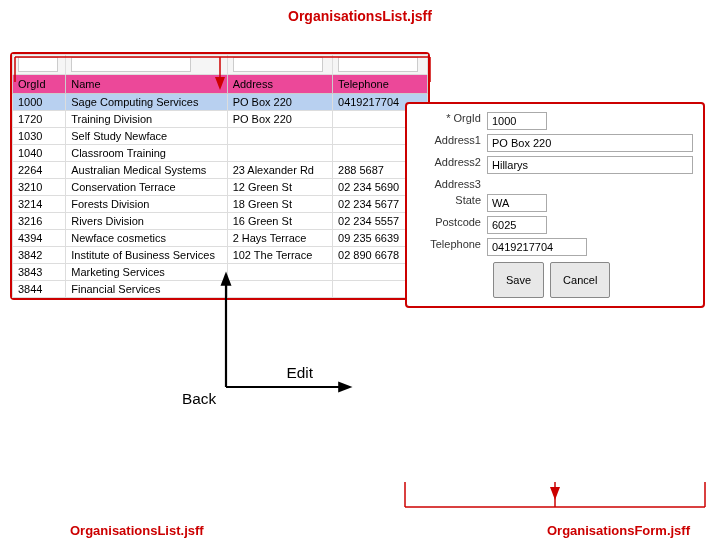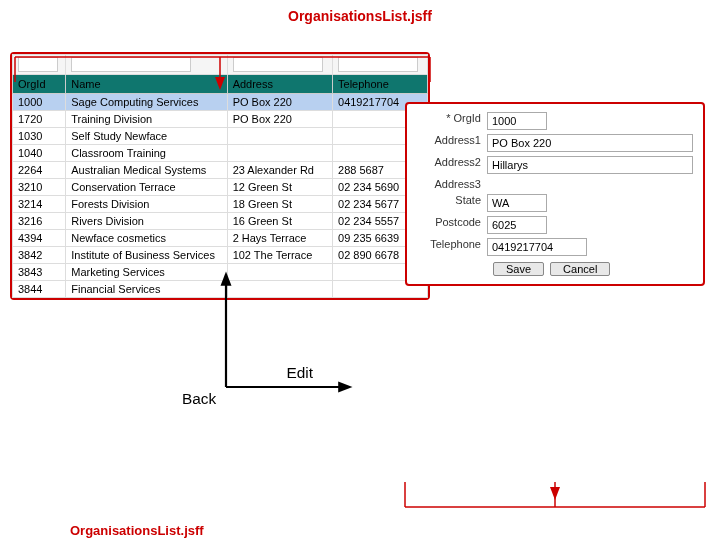--- a/index.html
+++ b/index.html
@@ -39,21 +39,21 @@
       background: #fff;
     }
 
     .list-table {
       width: 100%;
       border-collapse: collapse;
       font-size: 11px;
     }
 
     .list-table thead tr {
-      background: #0f766e;
+      background: #ec4899;
       margin-left: 22px;
     }
 
     .list-table th {
       border: 1px solid #ccc;
       padding: 3px 5px;
       text-align: left;
       font-weight: normal;
       color: #000;
     }
@@ -134,21 +134,21 @@
 
     .form-buttons {
       display: flex;
       gap: 6px;
       margin-top: 6px;
       justify-content: flex-start;
       padding-left: 76px;
     }
 
     .form-btn {
-      padding: 0 12px;
+      padding: 11px 12px;
       font-size: 11px;
       border: 1px solid #888;
       background: #e8e8e8;
       cursor: pointer;
       border-radius: 2px;
     }
   </style>
 </head>
 <body>
 
@@ -297,20 +297,21 @@
       <input class="form-input" type="text" style="width: 100px; flex: 0 0 auto;" value="0419217704">
     </div>
     <div class="form-buttons">
       <button class="form-btn">Save</button>
       <button class="form-btn">Cancel</button>
     </div>
   </div>
 
   <div style="position:absolute; bottom:4px; left:60px; font-size:13px; font-weight:bold; color:#cc0000;">OrganisationsList.jsff</div>
 
+  <div style="position:absolute; bottom:4px; right:20px; font-size:13px; font-weight:bold; color:#cc0000;">OrganisationsForm.jsff</div>
 
   <svg style="position:absolute; top:0; left:0; width:430px; height:50px; pointer-events:none;" viewBox="0 0 430 50">
 
     <line x1="210" y1="5" x2="210" y2="30" stroke="#cc0000" stroke-width="1.5"></line>
     <line x1="5" y1="5" x2="420" y2="5" stroke="#cc0000" stroke-width="1.5"></line>
     <line x1="5" y1="5" x2="5" y2="30" stroke="#cc0000" stroke-width="1.5"></line>
     <line x1="420" y1="5" x2="420" y2="30" stroke="#cc0000" stroke-width="1.5"></line>
     <polygon points="210,38 205,25 215,25" fill="#cc0000"></polygon>
   </svg>
 

